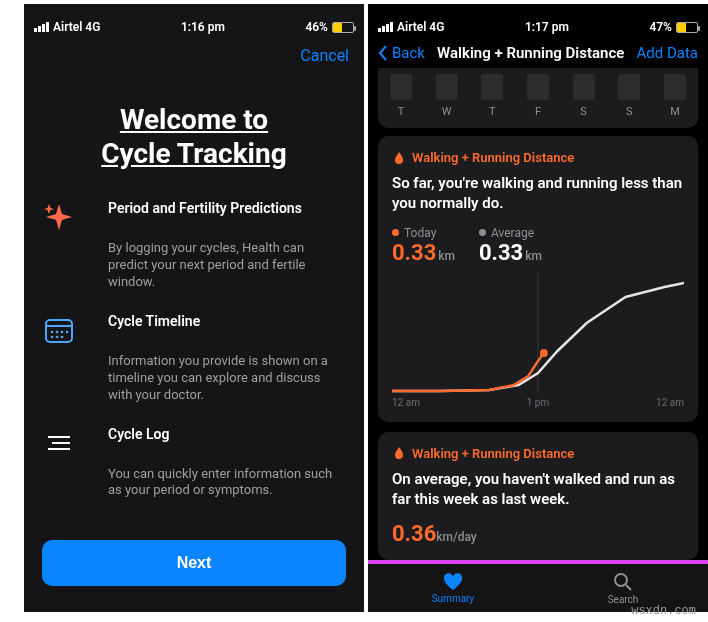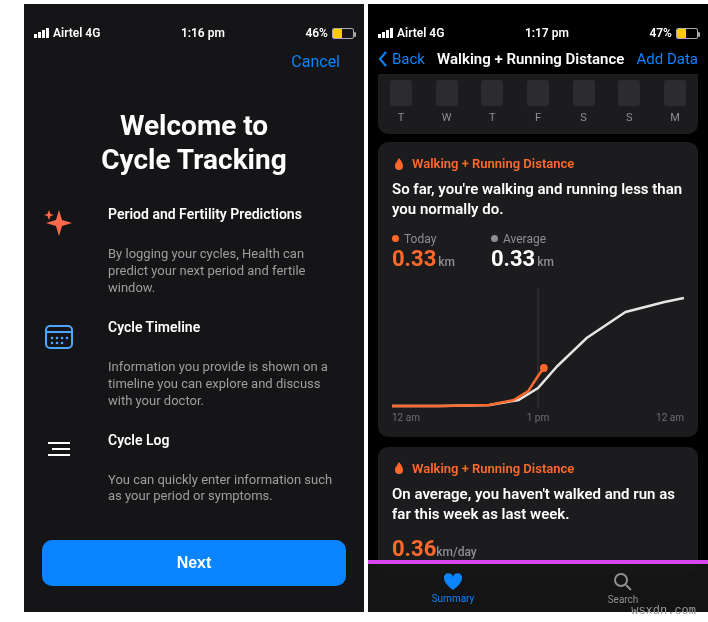--- a/index.html
+++ b/index.html
@@ -22,38 +22,38 @@
     margin-top: 4px;
   }
   .phone.left { margin-left: 24px; background:#151517; }
   .phone.right { margin-left: 4px; background:#000; }
   .status-bar {
     display: flex;
     justify-content: space-between;
     align-items: center;
     font-size: 12px;
     font-weight: 600;
-    padding: 22px 10px 4px 10px;
+    padding: 16px 10px 4px 10px;
     color: #fff;
   }
   .status-left, .status-right { display: flex; align-items: center; gap: 4px; }
   .battery-icon { width: 22px; height: 11px; border: 1px solid #aaa; border-radius: 2px; position: relative; }
   .battery-icon::after { content:''; position:absolute; right:-3px; top:3px; width:2px; height:5px; background:#aaa; border-radius:1px;}
   .battery-fill { background:#ffcc00; height:100%; width:46%; border-radius:1px 0 0 1px;}
   .signal { display:flex; align-items:flex-end; gap:1px; }
   .signal span { width:3px; background:#fff; }
   .signal span:nth-child(1){height:4px;}
   .signal span:nth-child(2){height:6px;}
   .signal span:nth-child(3){height:8px;}
   .signal span:nth-child(4){height:10px;}
 
   
-  .nav-row { display:flex; justify-content:flex-end; align-items:center; padding: 8px 24px; font-size:16px; }
+  .nav-row { display:flex; justify-content:flex-end; align-items:center; padding: 8px 15px; font-size:16px; }
   .nav-cancel { color:#0a84ff; }
-  .welcome { text-align:center; padding: 30px 20px 20px 20px; }
+  .welcome { text-align:center; padding: 30px 20px 20px 20px; text-decoration: underline; }
   .welcome h1 { font-size: 28px; font-weight:700; line-height:1.2; }
   .features { padding: 10px 18px; }
   .feature { display:flex; gap:32px; margin-bottom:22px; }
   .feature-icon { width:34px; height:34px; flex-shrink:0; display:flex; align-items:center; justify-content:center; }
   .feature-text h3 { font-size:14px; font-weight:600; margin-bottom:2px; color:#fff;}
   .feature-text p { font-size:13px; color:#9e9e9e; line-height:1.3;margin-top:24px; }
   .next-btn {
     position:absolute; bottom:26px; left:18px; right:18px;
     background:#0a84ff; color:#fff; border:none; border-radius:10px;
     font-size:16px; font-weight:600; padding:14px; text-align:center;
@@ -64,21 +64,21 @@
   .back { color:#0a84ff; display:flex; align-items:center; gap:4px;}
   .nav-title { color:#fff; font-weight:600; font-size:15px; }
   .add-data { color:#0a84ff; }
   .right-body { padding:0 10px; height:calc(100% - 98px); overflow:hidden;}
   .week-row { display:flex; justify-content:space-between; padding:6px 12px 10px 12px; font-size:11px; color:#8e8e93; background:#1c1c1e; border-radius:0 0 10px 10px; margin-bottom:8px;}
   .week-row .box { width:22px; height:26px; background:#2c2c2e; border-radius:3px; margin-bottom:3px;}
   .week-col { display:flex; flex-direction:column; align-items:center; gap:2px;}
   .card { background:#1c1c1e; border-radius:10px; padding:14px 14px; margin-bottom:10px;}
   .card-title { color:#ff6a2c; font-size:13px; font-weight:600; display:flex; align-items:center; gap:6px; margin-bottom:8px;}
   .card-subtitle { font-size:15px; font-weight:600; color:#fff; line-height:1.35; margin-bottom:12px;}
-  .metrics { display:flex; gap:36px; margin-bottom:17px;text-align:center;}
+  .metrics { display:flex; gap:24px; margin-bottom:8px;text-align:center;}
   .metric-label { font-size:12px; color:#8e8e93; display:flex; align-items:center; gap:5px;}
   .dot { width:7px; height:7px; border-radius:50%; display:inline-block;}
   .dot.orange{background:#ff6a2c;}
   .dot.gray{background:#8e8e93;}
   .metric-val { font-size:22px; font-weight:700; }
   .metric-val.orange{color:#ff6a2c;}
   .metric-val.white{color:#fff;}
   .unit { font-size:12px; font-weight:500; color:#8e8e93; margin-left:2px;}
   .chart-box { position:relative; height:120px; margin-top:6px;}
   .chart-box svg { width:100%; height:100%; }

